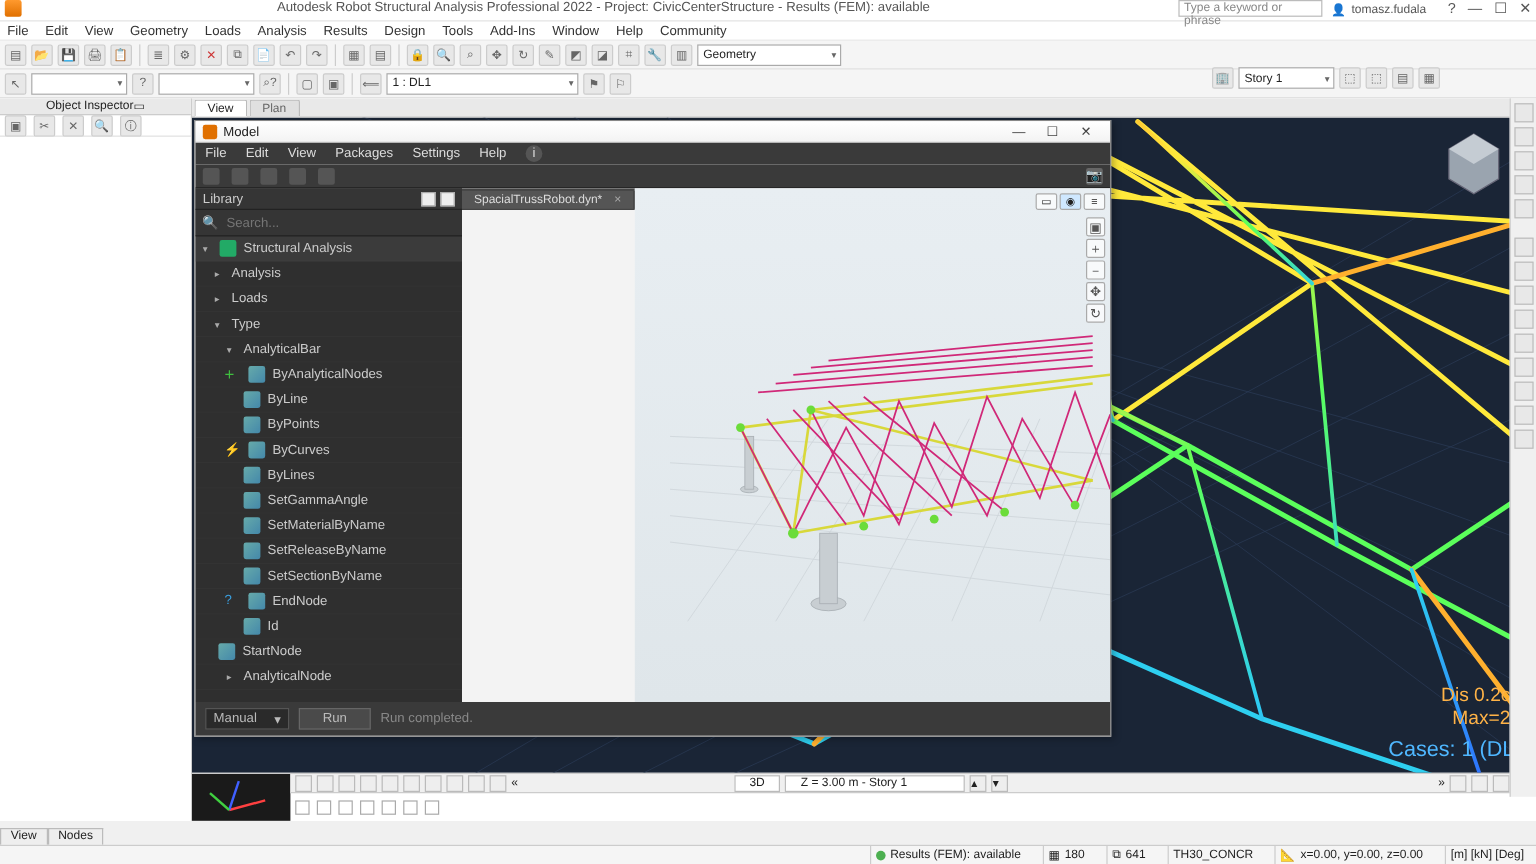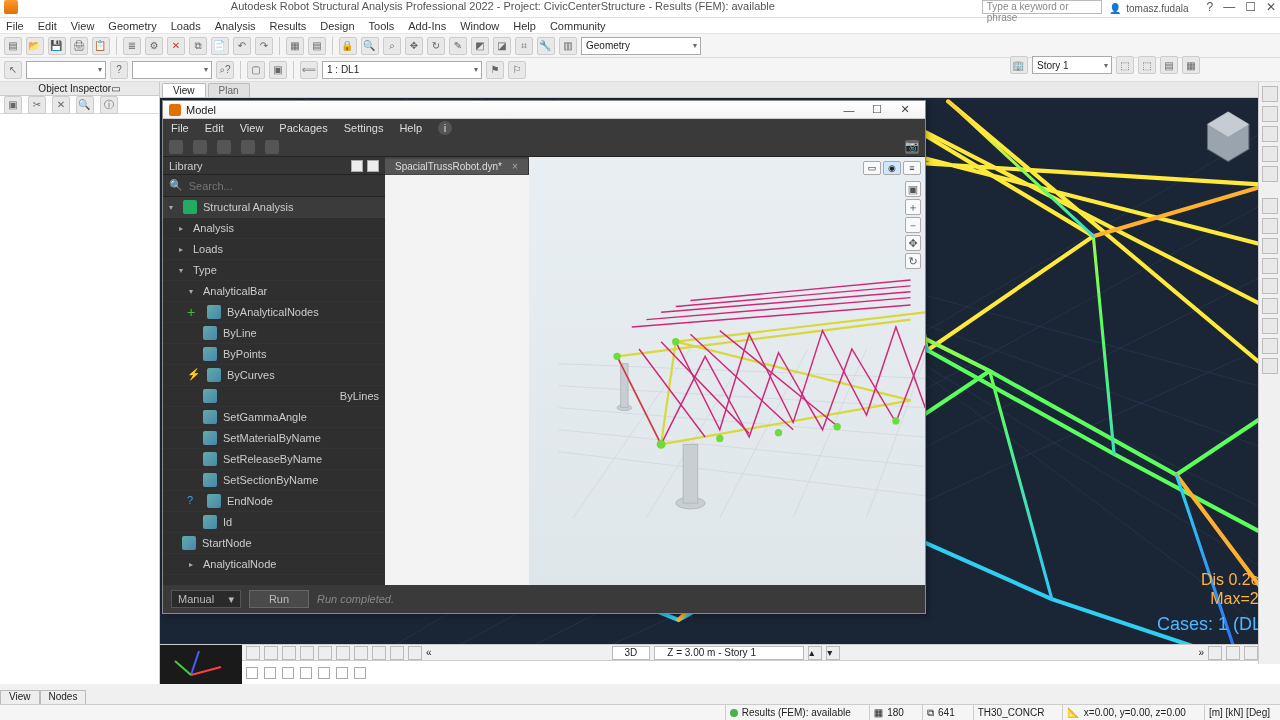--- a/index.html
+++ b/index.html
@@ -337,21 +337,21 @@
                 </div>
               <div class="tree-row" style="padding-left:40px;">
                   <span class="ic2"></span>
                   <span>ByPoints</span>
                 </div>
               <div class="tree-row" style="padding-left:24px;">
                   <span class="ic bolt">⚡</span>
                   <span class="ic2"></span>
                   <span>ByCurves</span>
                 </div>
-              <div class="tree-row" style="padding-left:40px;justify-content:space-between;">
+              <div class="tree-row" style="padding-left:40px;">
                   <span class="ic2"></span>
                   <span>ByLines</span>
                 </div>
               <div class="tree-row" style="padding-left:40px;">
                   <span class="ic2"></span>
                   <span>SetGammaAngle</span>
                 </div>
               <div class="tree-row" style="padding-left:40px;">
                   <span class="ic2"></span>
                   <span>SetMaterialByName</span>
@@ -442,21 +442,21 @@
           </div>
         </div>
         <div class="dyn-footer">
           <div class="combo">
               <span>Manual</span>
               <span>▾</span>
             </div>
           <div class="run">
               <span>Run</span>
             </div>
-          <span style="color:#888;font-style:italic;">Run completed.</span>
+          <span style="color:#888;">Run completed.</span>
           <div style="flex:1"></div>
         </div>
       </div>
     </div>
 
     <div class="bottom-panels">
       <div class="axis-cube">
         <svg width="60" height="36" viewBox="0 0 60 36">
           <line x1="20" y1="28" x2="50" y2="20" stroke="#ff4040" stroke-width="2"></line>
           <line x1="20" y1="28" x2="28" y2="4" stroke="#4060ff" stroke-width="2"></line>

